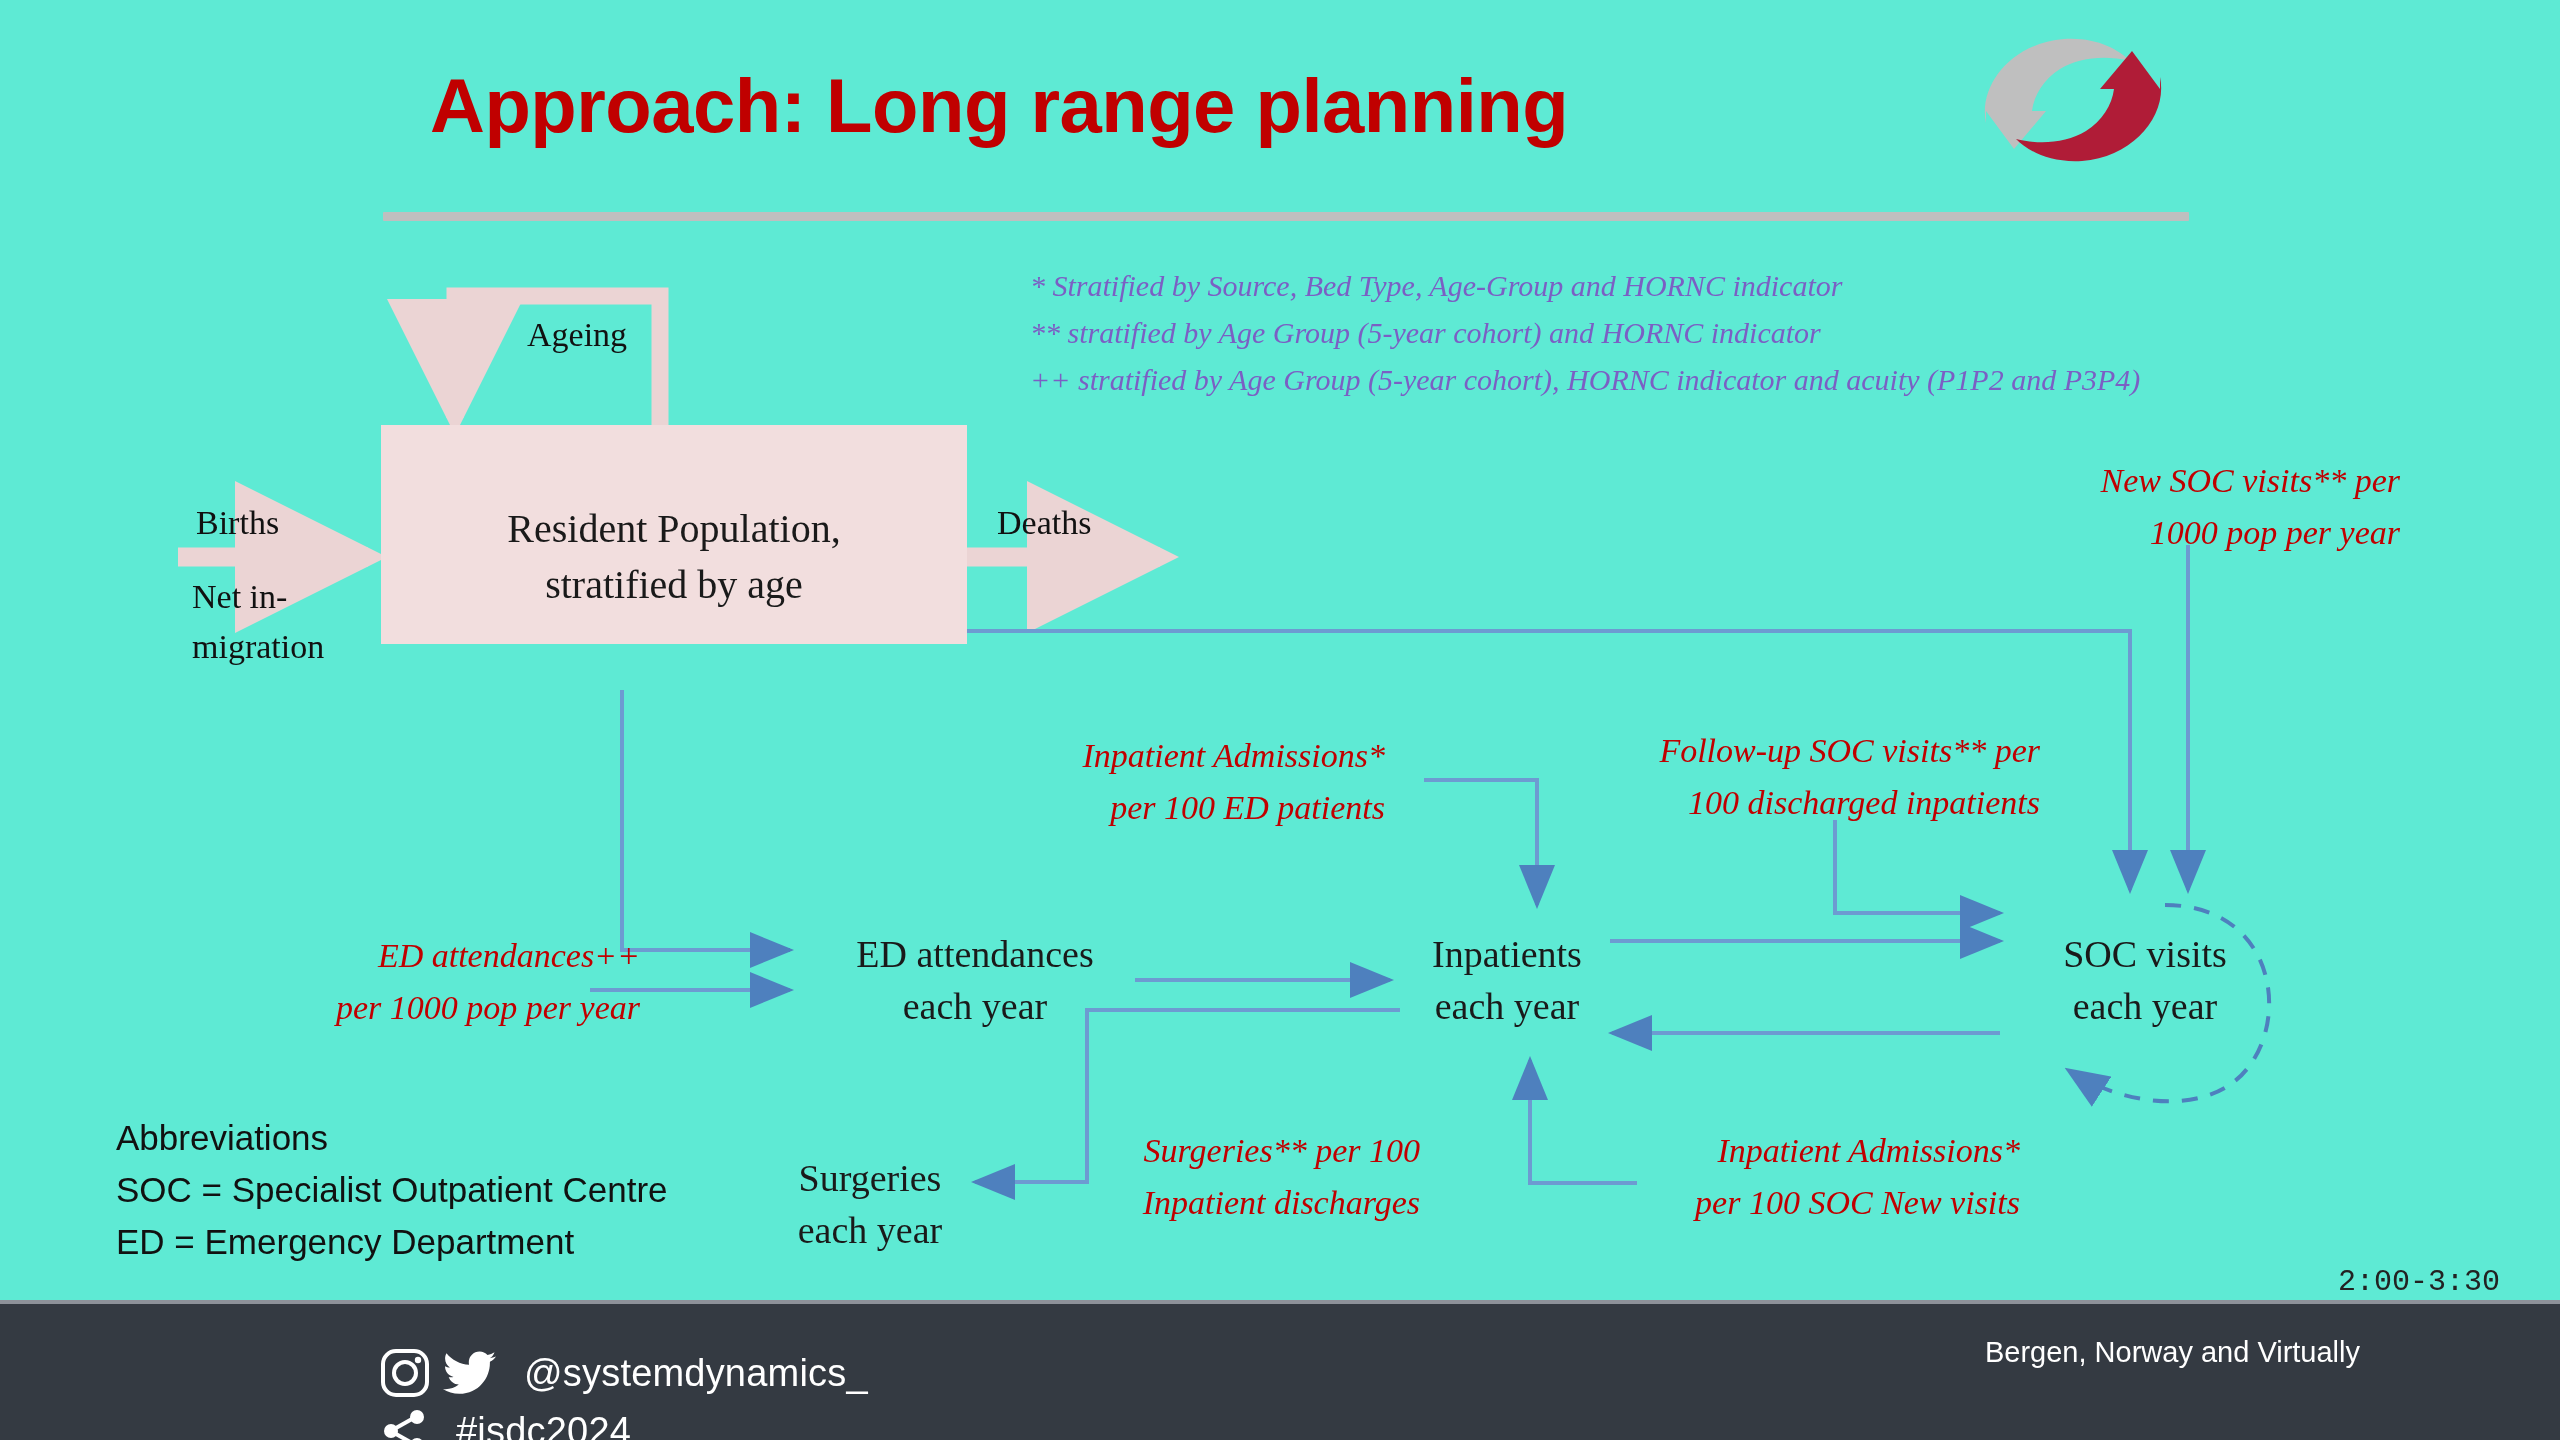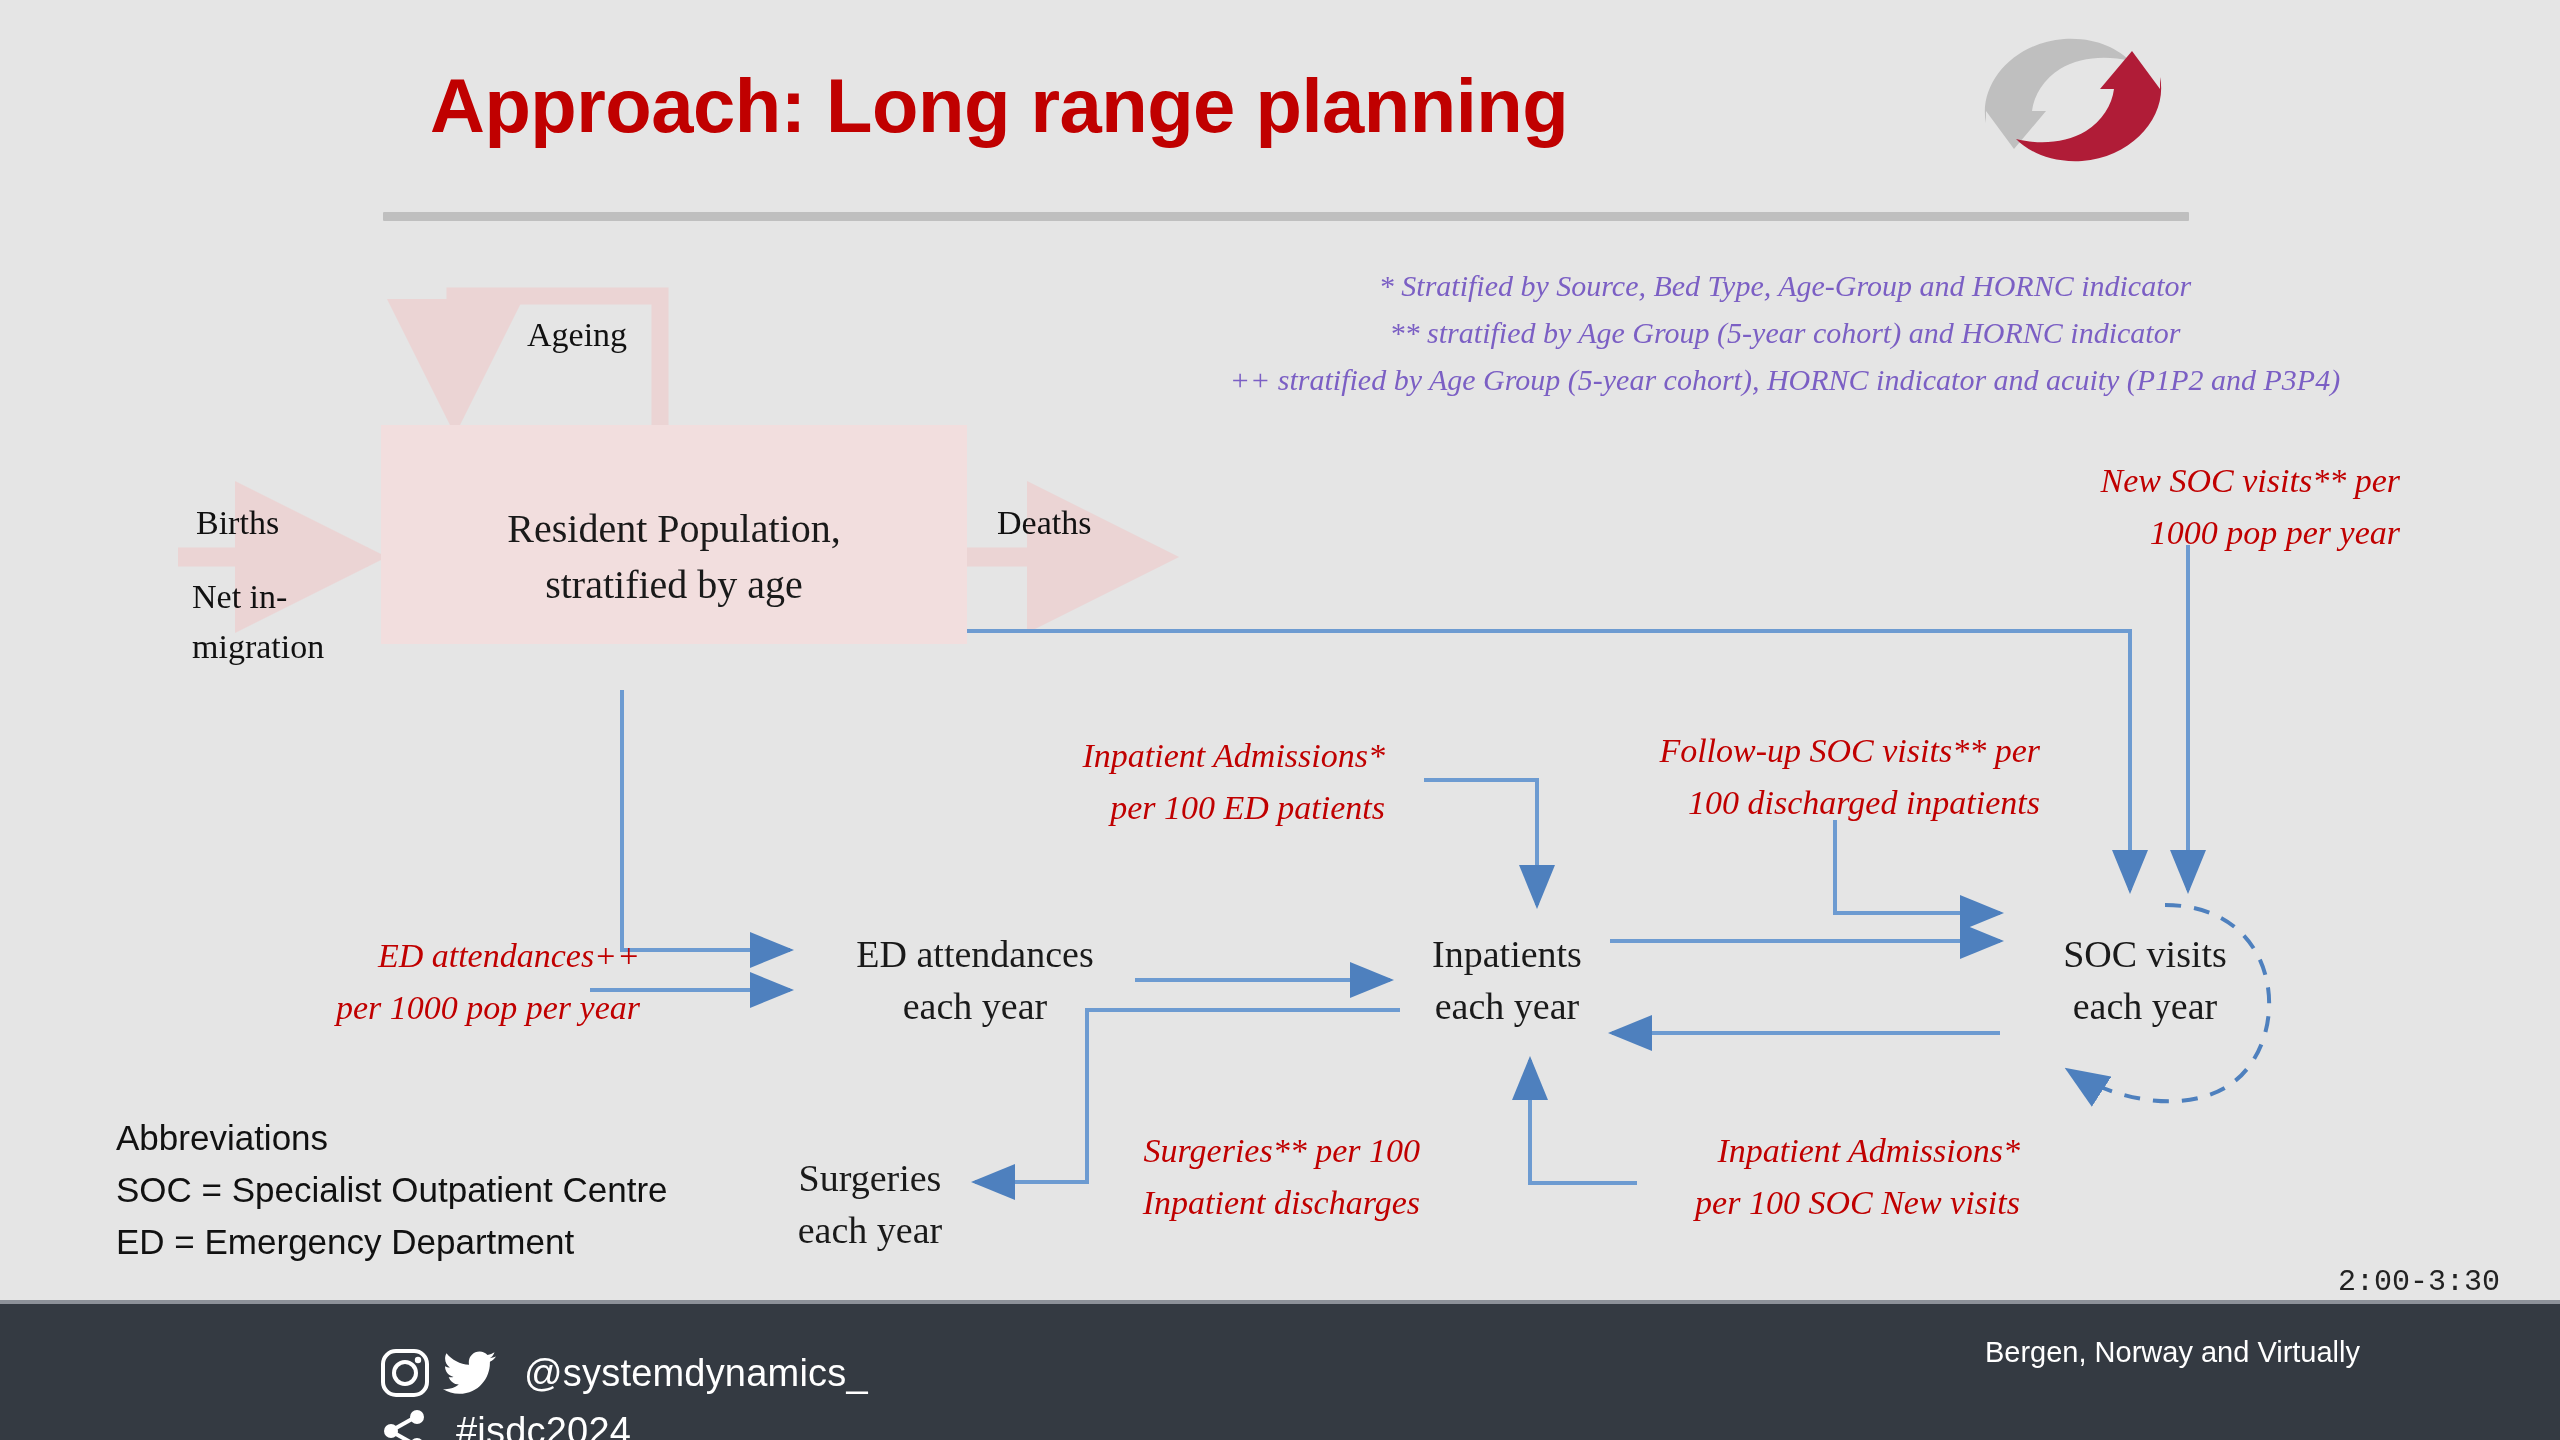--- a/index.html
+++ b/index.html
@@ -3,41 +3,41 @@
 <meta charset="utf-8">
 <style>
   html,body{margin:0;padding:0;}
   body{
     width:2560px;height:1440px;
     background:#ffffff;
     font-family:"Liberation Sans", sans-serif;
     overflow:hidden;
     position:relative;
   }
-  .slide{position:absolute;inset:0;background:#e5e5e5;}
+  .slide{position:absolute;inset:0;background:#5eead4;}
 
   
   #title-block{position:absolute;left:0;top:30px;width:2560px;}
   #slide-title{
     position:absolute;left:430px;top:32px;
     font-family:"Liberation Sans", sans-serif;
     font-size:76px;font-weight:bold;color:#C00000;
     letter-spacing:-0.5px;white-space:nowrap;
   }
   #title-rule{
     position:absolute;left:383px;top:182px;width:1806px;height:9px;
     background:#BFBFBF;border-radius:1px;
   }
   
   #sds-logo{position:absolute;left:1968px;top:25px;width:210px;height:150px;}
 
   
   #footnotes{
-    position:absolute;left:1090px;top:262px;width:1390px;
-    text-align:center;
+    position:absolute;left:1030px;top:262px;width:1390px;
+    text-align:left;
     font-family:"Liberation Serif", serif;
     font-style:italic;
     font-size:30px;line-height:47px;
     color:#7B5FC4;
   }
   .node-label{
     position:absolute;
     font-family:"Liberation Serif", serif;
     font-size:38px;line-height:52px;color:#1a1a1a;
     text-align:center;white-space:pre-line;

